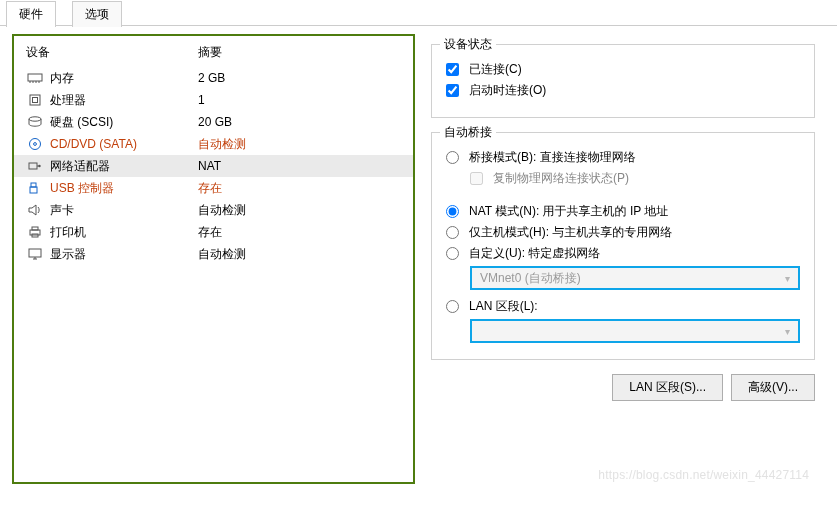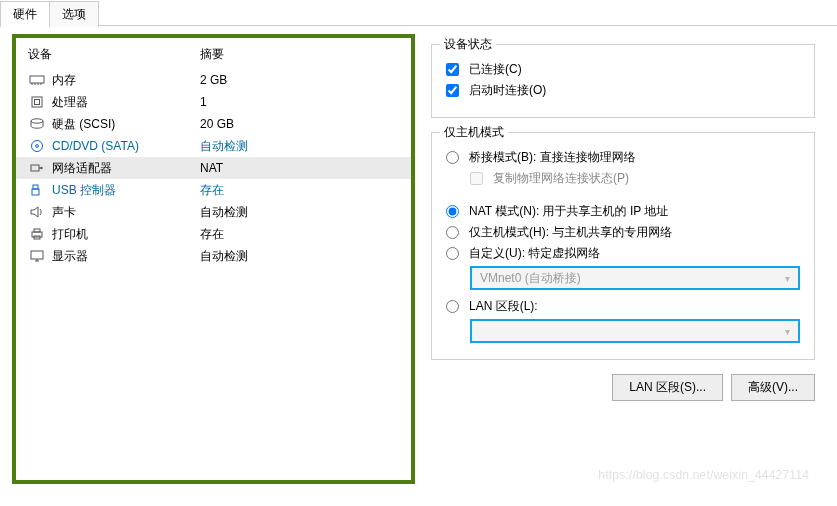--- a/index.html
+++ b/index.html
@@ -7,22 +7,24 @@
     margin: 0; padding: 0;
     font-family: "Microsoft YaHei", "SimSun", Tahoma, sans-serif;
     font-size: 12px;
     background: #fff;
     color: #000;
     width: 837px; height: 506px;
     overflow: hidden;
   }
   .tabs {
     display: flex;
+    padding-left: 6px;
     height: 26px;
     align-items: flex-end;
+    gap: 17px;
   }
   .tab {
     padding: 4px 12px 4px 12px;
     border: 1px solid #ccc;
     border-bottom: none;
     background: #f9f9f9;
     margin-right: -1px;
     cursor: default;
     position: relative;
     top: 1px;
@@ -36,21 +38,21 @@
     margin-top: -1px;
     width: 100%;
   }
   .panel {
     display: flex;
     padding: 8px 12px 10px 12px;
     height: 468px;
   }
   .left-col {
     width: 407px;
-    border: 4px solid #4d7c0f;
+    border: 2px solid #4d7c0f;
     padding: 8px 0 0 0;
     overflow: hidden;
   }
   .right-col {
     flex: 1;
     padding: 4px 0 0 16px;
     position: relative;
   }
   .dev-header {
     display: flex;
@@ -73,21 +75,21 @@
     margin-right: 6px;
     color: #555;
   }
   .dev-row .label {
     width: 148px;
   }
   .dev-row .summary { flex: 1; }
   .dev-row.selected {
     background: #eaeaea;
   }
-  .dev-row.link .label, .dev-row.link .summary { color: #0369a1; }
+  .dev-row.link .label, .dev-row.link .summary { color: #c2410c; }
   svg { width: 16px; height: 14px; }
 
   .group {
     border: 1px solid #d0d0d0;
     margin: 6px 10px 14px 0;
     padding: 12px 14px 14px 14px;
     position: relative;
   }
   .group-title {
     position: absolute;
@@ -272,21 +274,21 @@
         <input type="checkbox" id="cb-connected" checked="" style="">
         <span>已连接(C)</span>
       </label>
       <label class="checkline">
         <input type="checkbox" id="cb-boot" checked="" style="">
         <span>启动时连接(O)</span>
       </label>
     </div>
 
     <div class="group">
-      <div class="group-title">仅主机模式</div>
+      <div class="group-title">自动桥接</div>
 
       <label class="radioline">
         <input type="radio" name="netmode" id="r-bridged" style="">
         <span>桥接模式(B): 直接连接物理网络</span>
       </label>
       <label class="checkline indent">
         <input type="checkbox" disabled="" style="">
         <span>复制物理网络连接状态(P)</span>
       </label>
 

